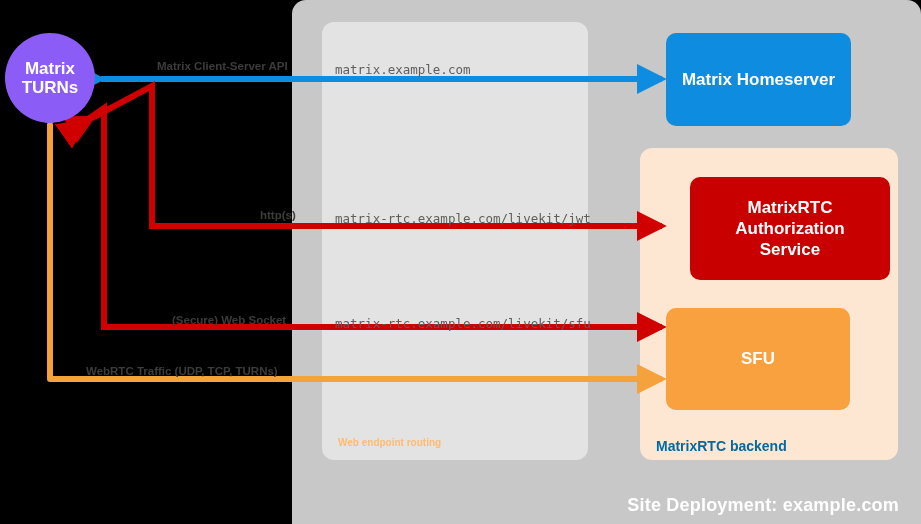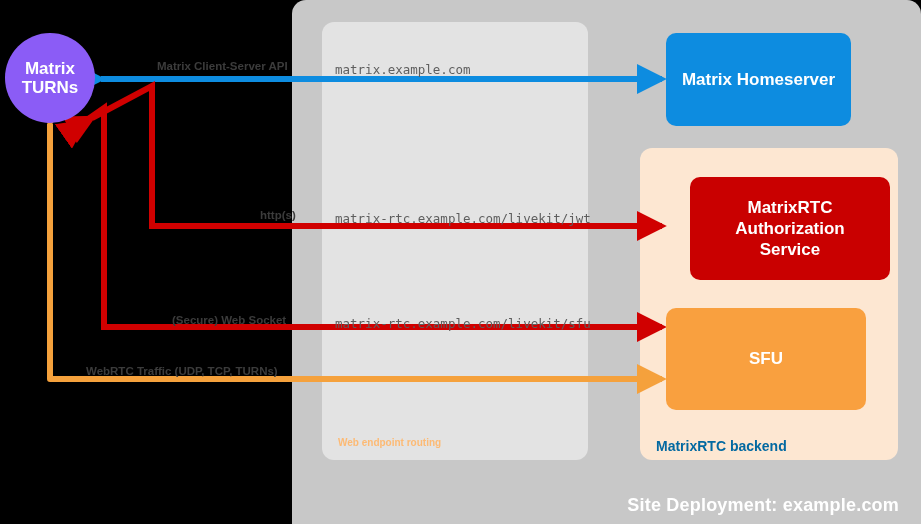--- a/index.html
+++ b/index.html
@@ -113,21 +113,21 @@
     width: 200px;
     height: 103px;
     background: #c90000;
     font-size: 17px;
     line-height: 1.25;
     margin-left: 24px;
   }
   #sfu-box {
     left: 666px;
     top: 308px;
-    width: 200px;
+    width: 184px;
     height: 102px;
     background: #f9a03f;
     font-size: 17px;
   }
 
   
   .edge-label {
     color: #3c3c3c;
     font-size: 11.5px;
     font-weight: bold;

